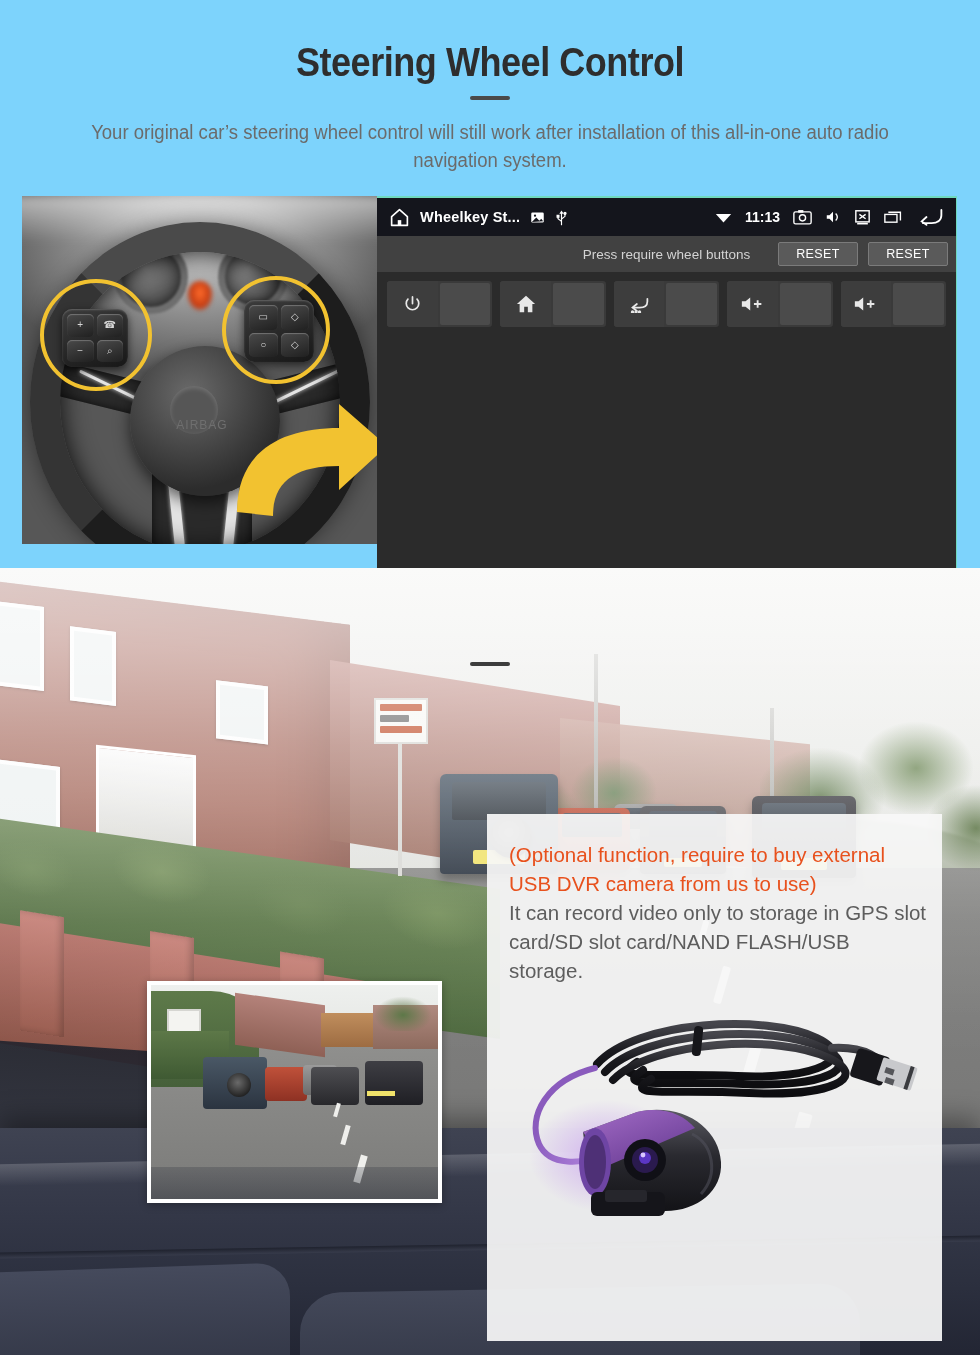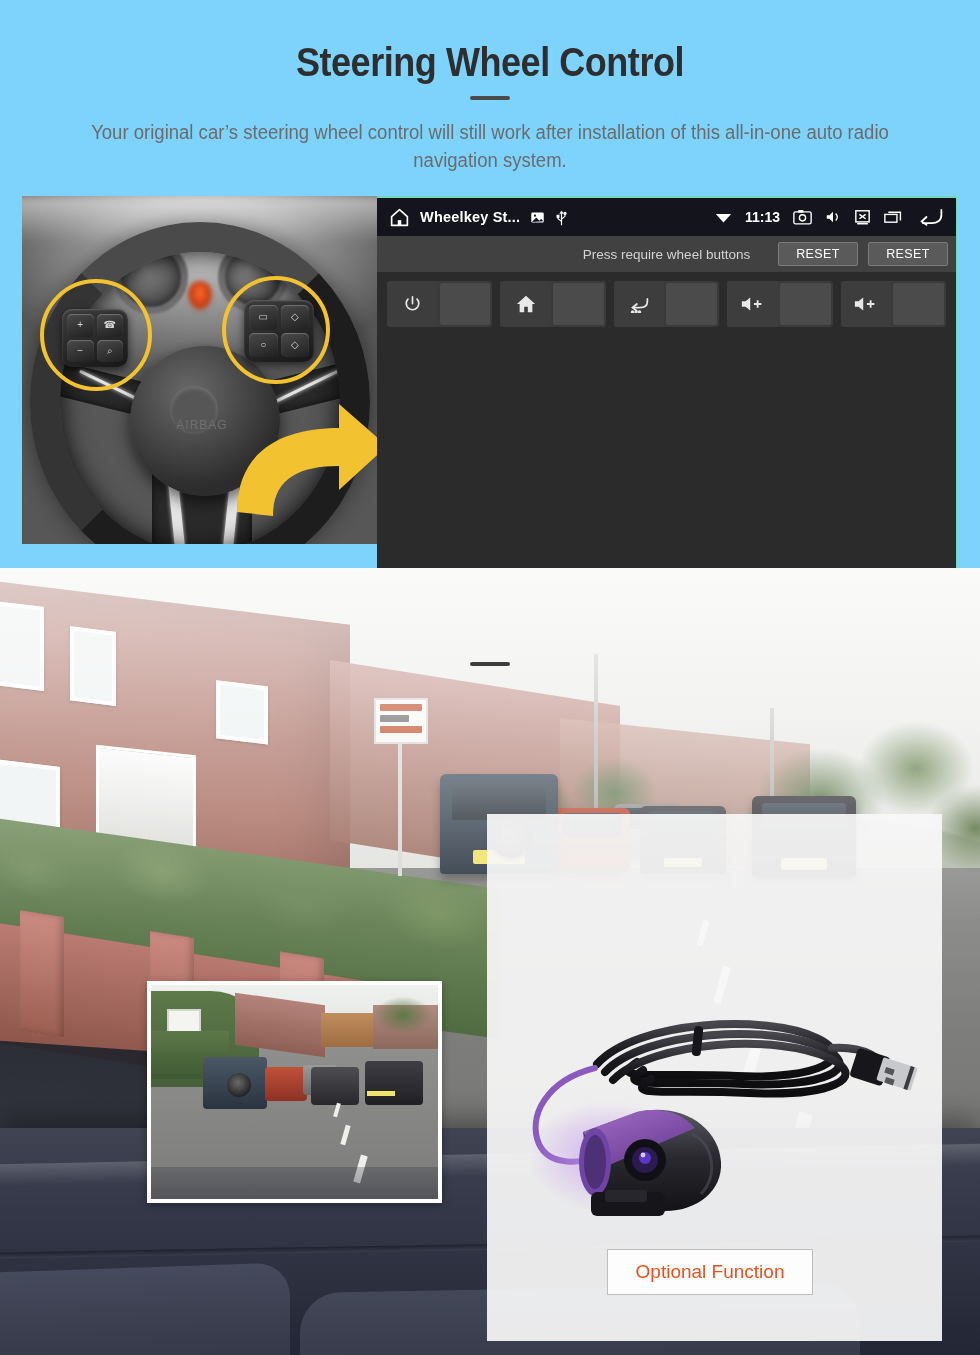--- a/index.html
+++ b/index.html
@@ -677,20 +677,24 @@
     <div style="position:absolute;left:214px;top:76px;width:58px;height:44px;background:linear-gradient(180deg,#3e3e44,#1f1f24);border-radius:4px;"></div>
     <div style="position:absolute;left:216px;top:106px;width:28px;height:5px;background:#f0e26a;"></div>
     <div style="position:absolute;left:184px;top:118px;width:4px;height:14px;background:#efefec;transform:rotate(16deg)"></div>
     <div style="position:absolute;left:192px;top:140px;width:5px;height:20px;background:#efefec;transform:rotate(16deg)"></div>
     <div style="position:absolute;left:206px;top:170px;width:7px;height:28px;background:#efefec;transform:rotate(16deg)"></div>
     <div style="position:absolute;left:0;top:182px;width:295px;height:40px;background:linear-gradient(180deg,rgba(40,44,56,.25),rgba(40,44,56,.55));"></div>
   </div>
 
   <div class="card">
     <div class="card-inner">
+      <div class="card-text">
+        <p class="t-orange">(Optional function, require to buy external USB DVR camera from us to use)</p>
+        <p class="t-grey">It can record video only to storage in GPS slot card/SD slot card/NAND FLASH/USB storage.</p>
+      </div>
 
       <svg class="cam" viewBox="0 0 455 290">
         <defs>
           <linearGradient id="body" x1="0" y1="0" x2="0" y2="1">
             <stop offset="0" stop-color="#5a5a62"></stop>
               <stop offset="0.45" stop-color="#2a2a30"></stop>
               <stop offset="1" stop-color="#131317"></stop>
           </linearGradient>
           <linearGradient id="purp" x1="0" y1="0" x2="1" y2="1">
             <stop offset="0" stop-color="#b06fd8"></stop>
@@ -738,17 +742,16 @@
           <circle cx="156" cy="171" r="2.4" fill="#d9c8ff"></circle>
           <path d="M205 150 C 226 160, 232 190, 214 210" fill="none" stroke="#52525c" stroke-width="3" opacity=".55"></path>
         </g>
 
         <g>
           <rect x="104" y="208" width="74" height="24" rx="6" fill="#15151a"></rect>
           <rect x="118" y="206" width="42" height="12" rx="3" fill="#26262c"></rect>
         </g>
       </svg>
 
-      <div class="opt-btn">Optional Function</div>
     </div>
   </div>
 
 </div>
 
 </body></html>

